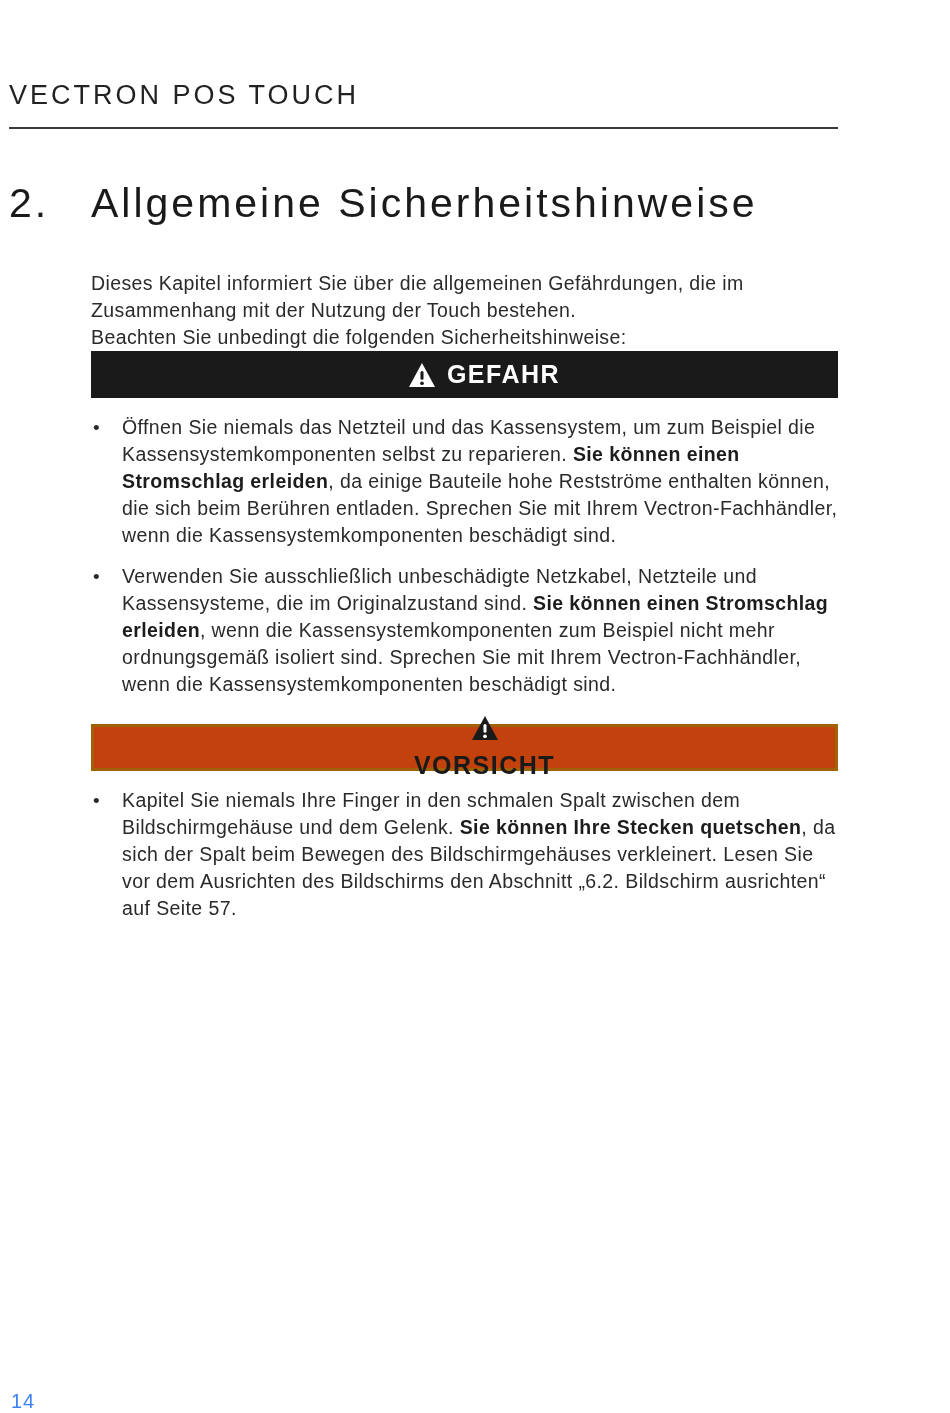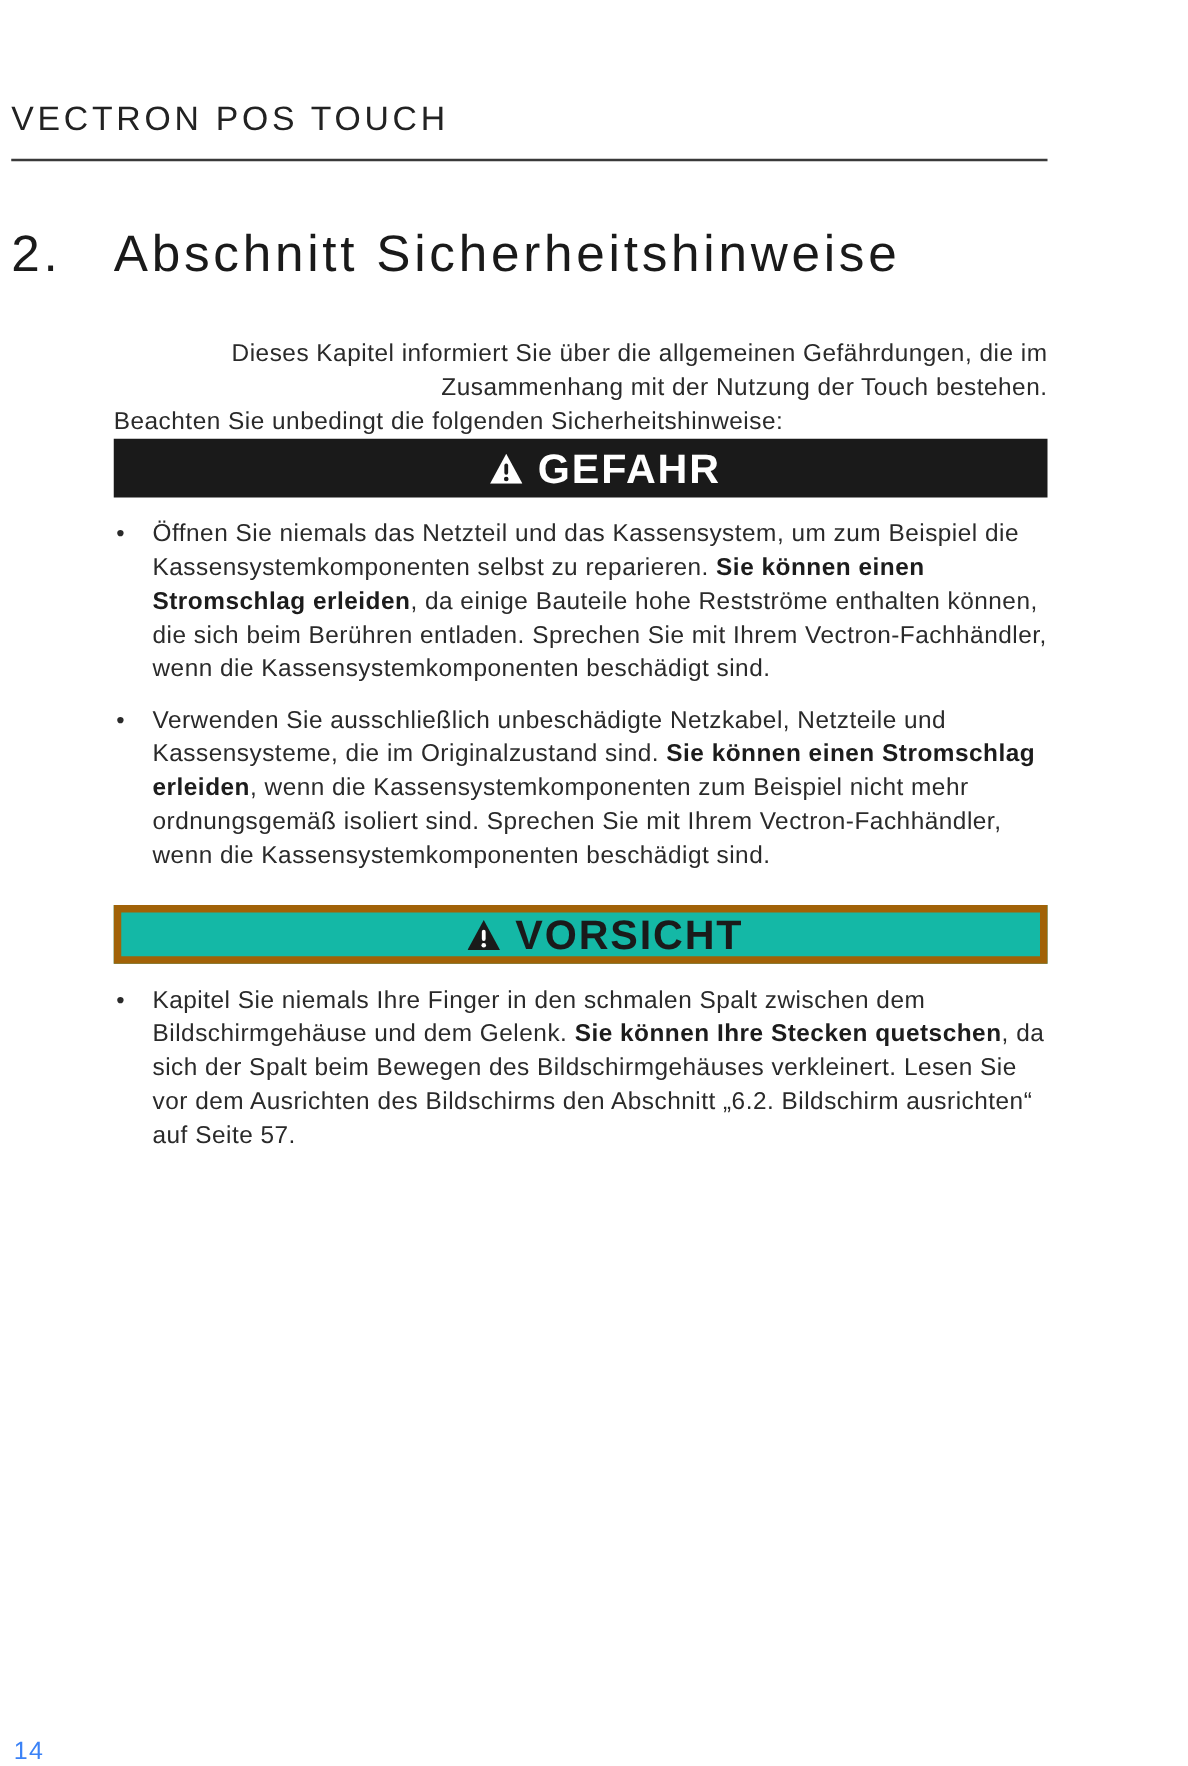--- a/index.html
+++ b/index.html
@@ -48,43 +48,44 @@
   
   .content {
     margin-left: 82px; 
     margin-top: 44px;
     font-size: 19.5px;
     line-height: 27px;
     letter-spacing: 0.4px;
     color: #2a2a2a;
   }
   .content p { margin-bottom: 0; }
-  .para-intro { margin-bottom: 34px; text-align: right; }
+  .para-intro { margin-bottom: 34px; }
   .para-note  { margin-bottom: 28px; }
   
   .banner {
     width: 100%;
     height: 47px;
     display: flex;
     align-items: center;
     justify-content: center;
     gap: 12px;
-    font-size: 33px;
+    font-size: 25px;
     font-weight: 700;
     letter-spacing: 1.5px;
     padding-left: 40px;
   }
   .banner-danger {
     background: #1a1a1a;
     color: #ffffff;
   }
   .banner-caution {
-    background: #14b8a6;
+    background: #c2410c;
     color: #1a1a1a;
-    border: 6px solid #a16207;
+    border: 3px solid #a16207;
+    flex-direction: column;
   }
   .warn-icon { display: inline-flex; align-items: center; }
   .warn-icon svg { width: 26px; height: 24px; display: block; }
   .banner-danger  .warn-tri  { fill: #ffffff; }
   .banner-danger  .warn-excl { fill: #1a1a1a; }
   .banner-caution .warn-tri  { fill: #1a1a1a; }
   .banner-caution .warn-excl { fill: #ffffff; }
   
   .bullets {
     list-style: none;
@@ -120,21 +121,21 @@
 <div class="page">
   <div class="page-inner">
 
     <header>
       <div class="doc-title">VECTRON POS TOUCH</div>
       <hr class="header-rule">
     </header>
 
     <h1 class="section-heading">
       <span class="section-number">2.</span>
-      <span class="section-title">Abschnitt Sicherheitshinweise</span>
+      <span class="section-title">Allgemeine Sicherheitshinweise</span>
     </h1>
 
     <div class="content">
 
       <p class="para-intro">Dieses Kapitel informiert Sie über die allgemeinen Gefährdungen, die im Zusammenhang mit der Nutzung der Touch bestehen.</p>
 
       <p class="para-note">Beachten Sie unbedingt die folgenden Sicherheitshinweise:</p>
 
       <div class="banner banner-danger">
         <span class="warn-icon">

